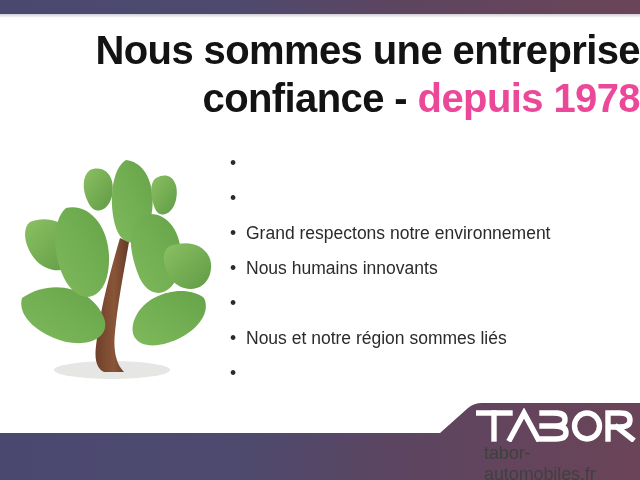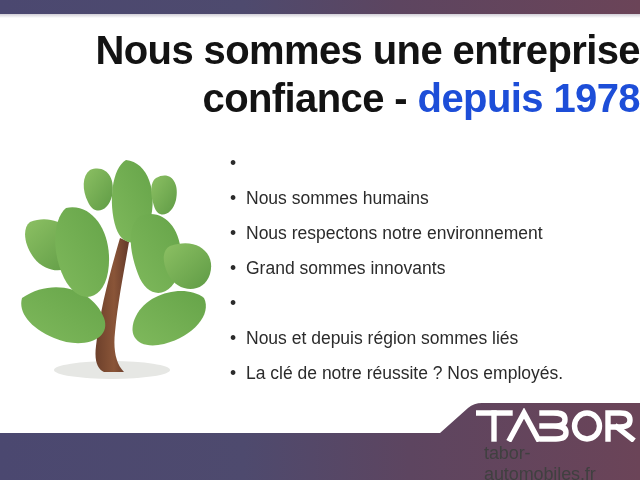--- a/index.html
+++ b/index.html
@@ -35,21 +35,21 @@
     position: absolute;
     left: 0; top: 26px;
     width: 640px;
     text-align: right;
     font-size: 40px;
     font-weight: bold;
     line-height: 1.20;
     letter-spacing: -0.6px;
     color: #131313;
   }
-  .hl-accent { color: #1d4ed8; }
+  .hl-accent { color: #ec4899; }
 
   
   #tree-figure {
     position: absolute;
     left: 8px; top: 150px;
     width: 210px; height: 240px;
   }
   #tree-figure svg { display: block; width: 210px; height: 240px; }
 
   
@@ -166,40 +166,38 @@
                C 140 142, 178 134, 196 148 Z" fill="url(#leafB)"></path>
     </svg>
   </div>
 
   <ul id="bullet-list">
     <li>
       <span class="bullet-dot">•</span>
     </li>
     <li>
       <span class="bullet-dot">•</span>
-      <span>Nous sommes humains</span>
-    </li>
-    <li>
-      <span class="bullet-dot">•</span>
-      <span>Nous respectons notre environnement</span>
-    </li>
-    <li>
-      <span class="bullet-dot">•</span>
-      <span>Grand sommes innovants</span>
-    </li>
-    <li>
-      <span class="bullet-dot">•</span>
-    </li>
-    <li>
-      <span class="bullet-dot">•</span>
-      <span>Nous et depuis région sommes liés</span>
-    </li>
-    <li>
-      <span class="bullet-dot">•</span>
-      <span>La clé de notre réussite ? Nos employés.</span>
+    </li>
+    <li>
+      <span class="bullet-dot">•</span>
+      <span>Grand respectons notre environnement</span>
+    </li>
+    <li>
+      <span class="bullet-dot">•</span>
+      <span>Nous humains innovants</span>
+    </li>
+    <li>
+      <span class="bullet-dot">•</span>
+    </li>
+    <li>
+      <span class="bullet-dot">•</span>
+      <span>Nous et notre région sommes liés</span>
+    </li>
+    <li>
+      <span class="bullet-dot">•</span>
     </li>
   </ul>
 
   <div id="bottom-bar">
     <svg viewBox="0 0 640 80" xmlns="http://www.w3.org/2000/svg">
       <defs>
         <linearGradient id="barG" x1="0" y1="0" x2="1" y2="0">
           <stop offset="0%" stop-color="#4b4870"></stop>
           <stop offset="38%" stop-color="#4e4a6e"></stop>
           <stop offset="64%" stop-color="#5d4560"></stop>

